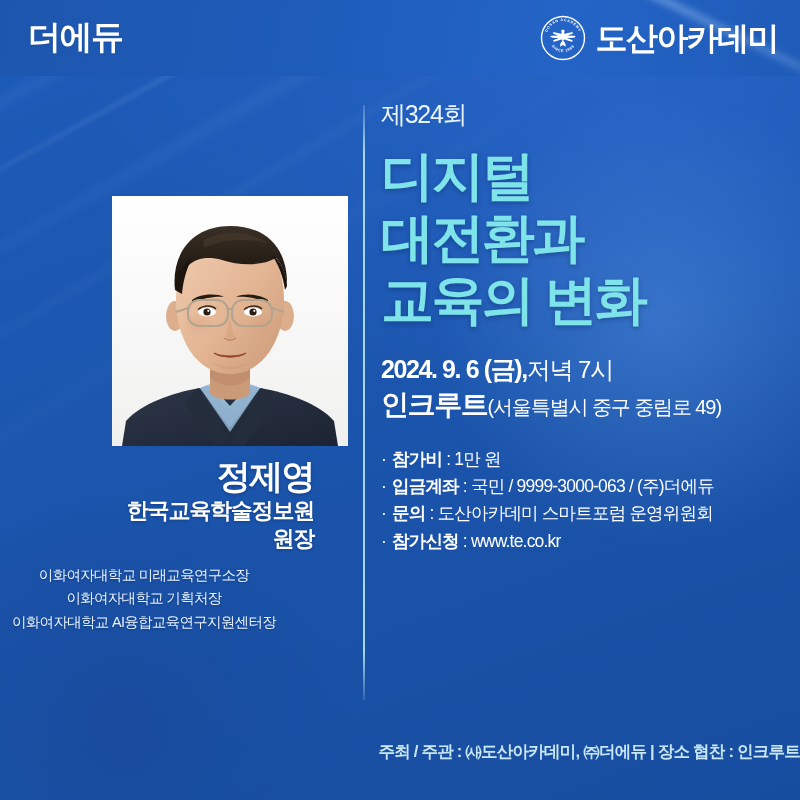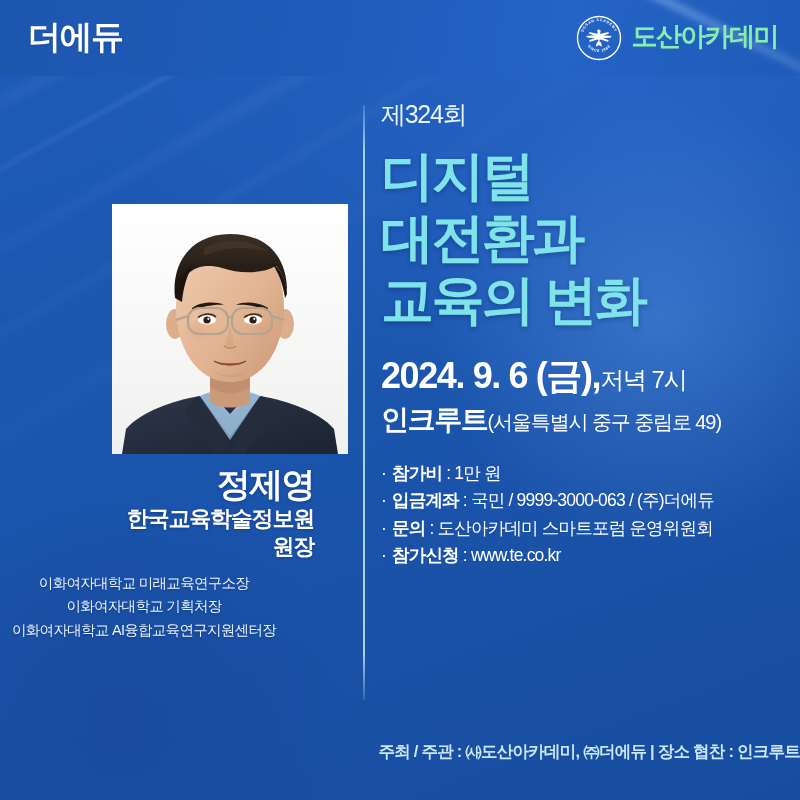--- a/index.html
+++ b/index.html
@@ -71,35 +71,35 @@
     letter-spacing:-1.5px; line-height:1;
     text-shadow:0 1px 2px rgba(0,0,0,.12);
   }
   .brand-right {
     position:absolute; right:22px; top:14px;
     display:flex; align-items:center; gap:9px;
   }
   .emblem { width:48px; height:48px; position:relative; }
   .emblem svg { display:block; }
   .brand-right-text {
-    font-size:26px; font-weight:bold; color:#86efac;
-    letter-spacing:-1.6px; line-height:1;font-family:Liberation Mono, monospace;
+    font-size:32px; font-weight:bold; color:#ffffff;
+    letter-spacing:-1.6px; line-height:1;
   }
 
   
   .divider {
     position:absolute; left:363px; top:105px;
     width:2px; height:595px;
     background:linear-gradient(180deg,rgba(190,236,245,.20) 0%,rgba(190,236,245,.85) 8%,rgba(190,236,245,.85) 92%,rgba(190,236,245,.15) 100%);
     z-index:5;
   }
 
   
   .left-col {
-    position:absolute; left:0; top:94px; width:328px; height:615px;
+    position:absolute; left:0; top:86px; width:328px; height:615px;
     z-index:5;
   }
   .photo-frame {
     position:absolute; left:112px; top:110px;
     width:236px; height:250px;
     background:#ffffff;
     overflow:hidden;
   }
   .photo-inner { position:absolute; inset:0; }
 
@@ -153,21 +153,21 @@
   .headline-line {
     font-size:53px; font-weight:bold; color:#7fe3ea;
     letter-spacing:-2.6px; line-height:1.17;
     text-shadow:0 2px 5px rgba(0,25,70,.32);
   }
   .datetime {
     margin-top:22px;
     letter-spacing:-1.1px; line-height:1.3;
     color:#ffffff;
   }
-  .dt-strong { font-size:36px; font-weight:bold; letter-spacing:-1.4px; }
+  .dt-strong { font-size:25px; font-weight:bold; letter-spacing:-1.4px; }
   .dt-normal { font-size:24px; font-weight:normal; letter-spacing:-1.1px; }
   .venue {
     margin-top:2px; color:#ffffff;
     letter-spacing:-1.1px; line-height:1.3;
   }
   .venue-strong { font-size:28px; font-weight:bold; letter-spacing:-1.4px; }
   .venue-addr { font-size:20px; font-weight:normal; letter-spacing:-1.1px; }
 
   .details {
     margin-top:22px;

